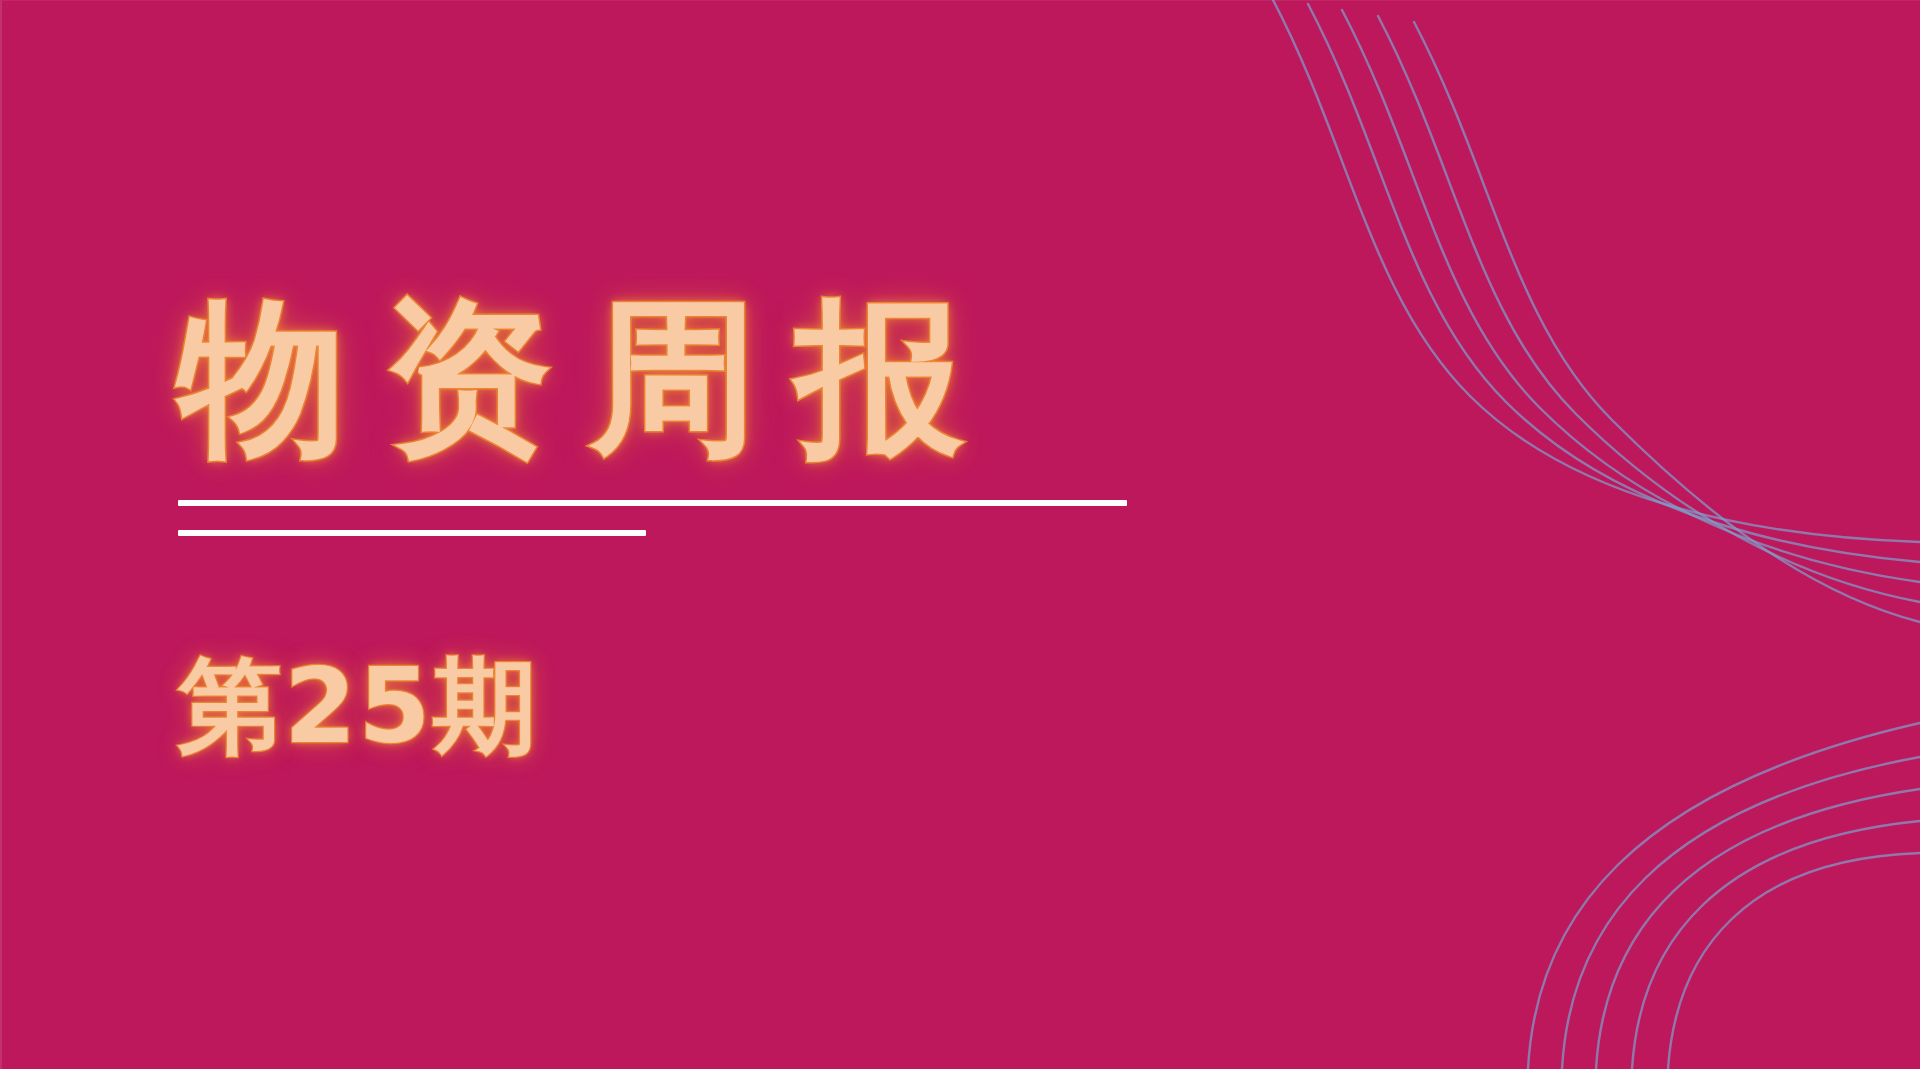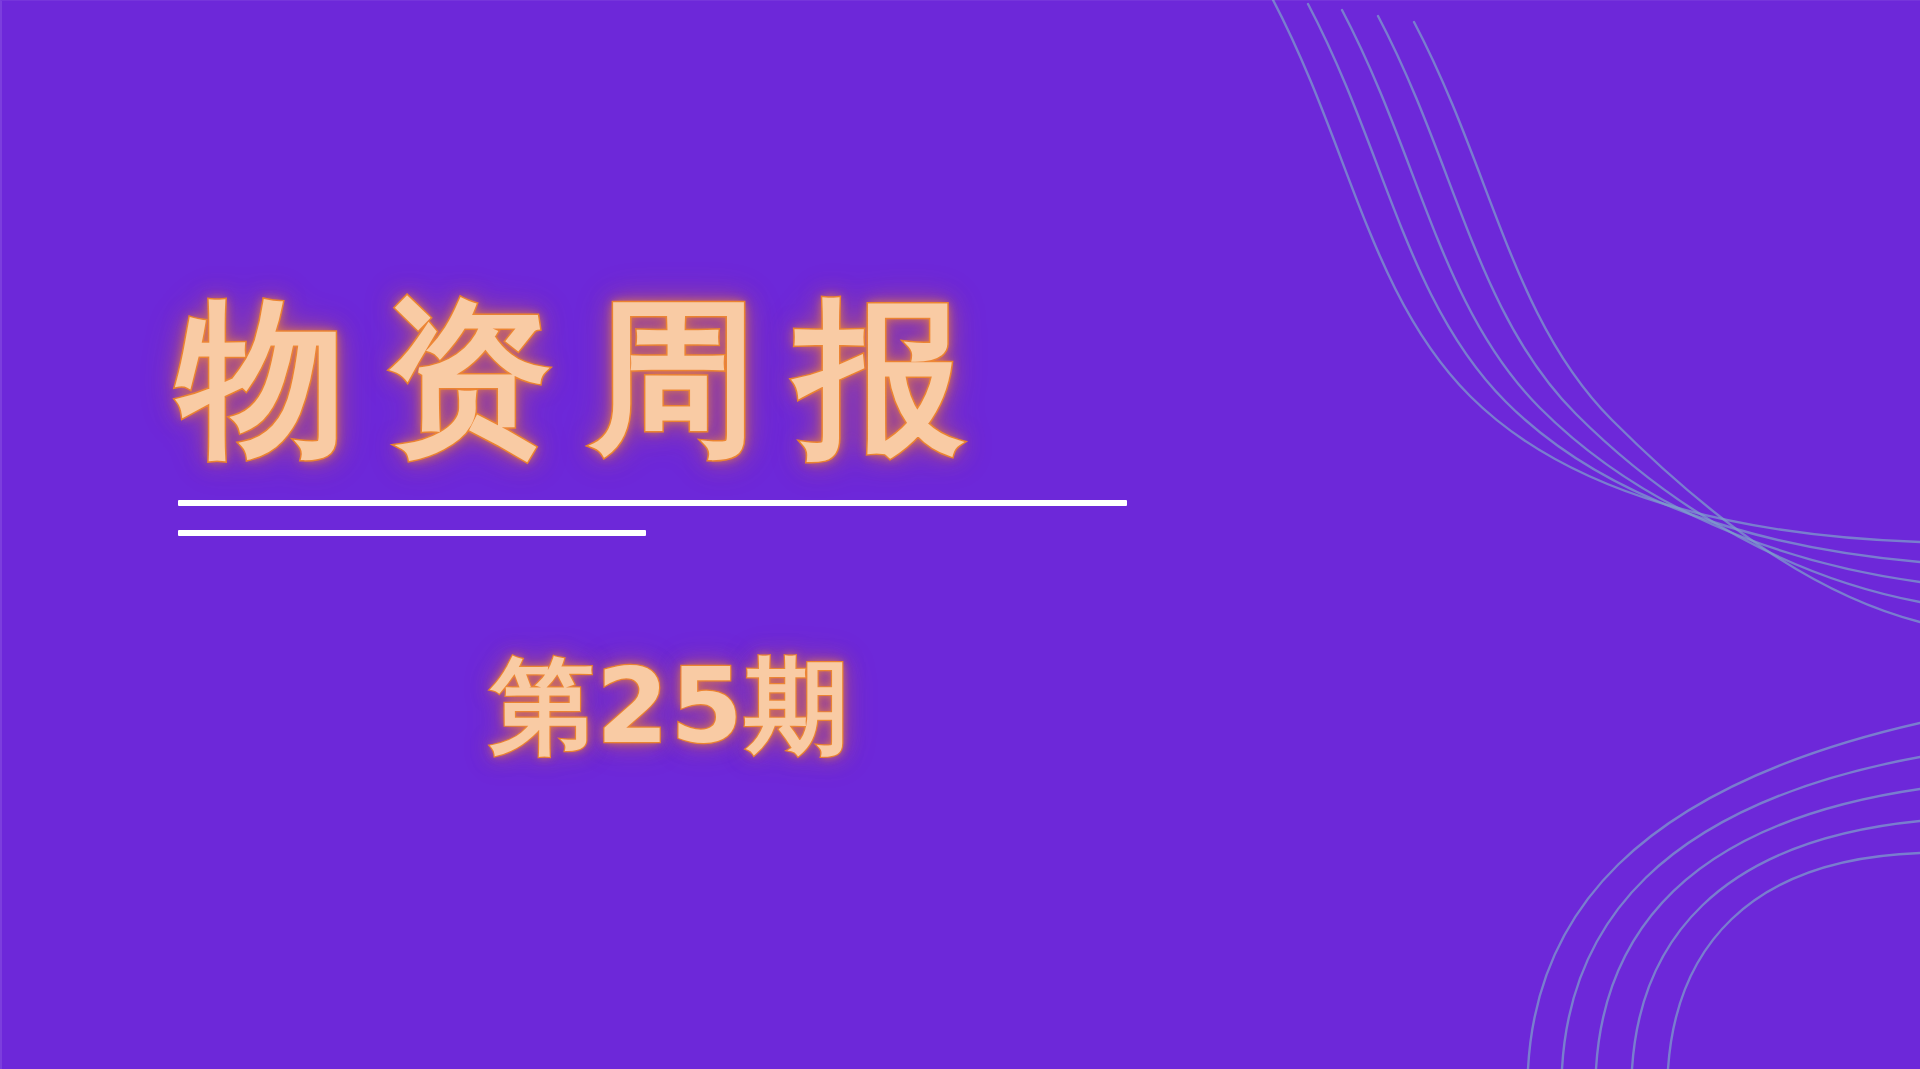--- a/index.html
+++ b/index.html
@@ -6,21 +6,21 @@
   html, body {
     margin: 0;
     padding: 0;
     background: #0b3d8c;
   }
 
   #slide {
     position: relative;
     width: 1920px;
     height: 1069px;
-    background: #6d28d9;
+    background: #be185d;
     overflow: hidden;
     font-family: "Liberation Sans", "DejaVu Sans", sans-serif;
     box-sizing: border-box;
   }
 
   
   #slide::after {
     content: "";
     position: absolute;
     inset: 0;
@@ -94,21 +94,21 @@
   }
   #rule-long  { width: 949px; }
   #rule-short { width: 468px; margin-top: 24px; }
 
   #subtitle {
     position: absolute;
     left: 178px;
     top: 648px;
     width: 985px;
     margin: 0;
-    text-align: center;
+    text-align: left;
     font-family: "DejaVu Sans", "Liberation Sans", sans-serif;
     font-size: 104px;
     line-height: 1.12;
     font-weight: 700;
     letter-spacing: 2px;
     color: #f9cba4;
     -webkit-text-stroke: 2.4px #e8822f;
     paint-order: stroke fill;
     text-shadow:
        0 0 9px rgba(240,140,60,0.85),

